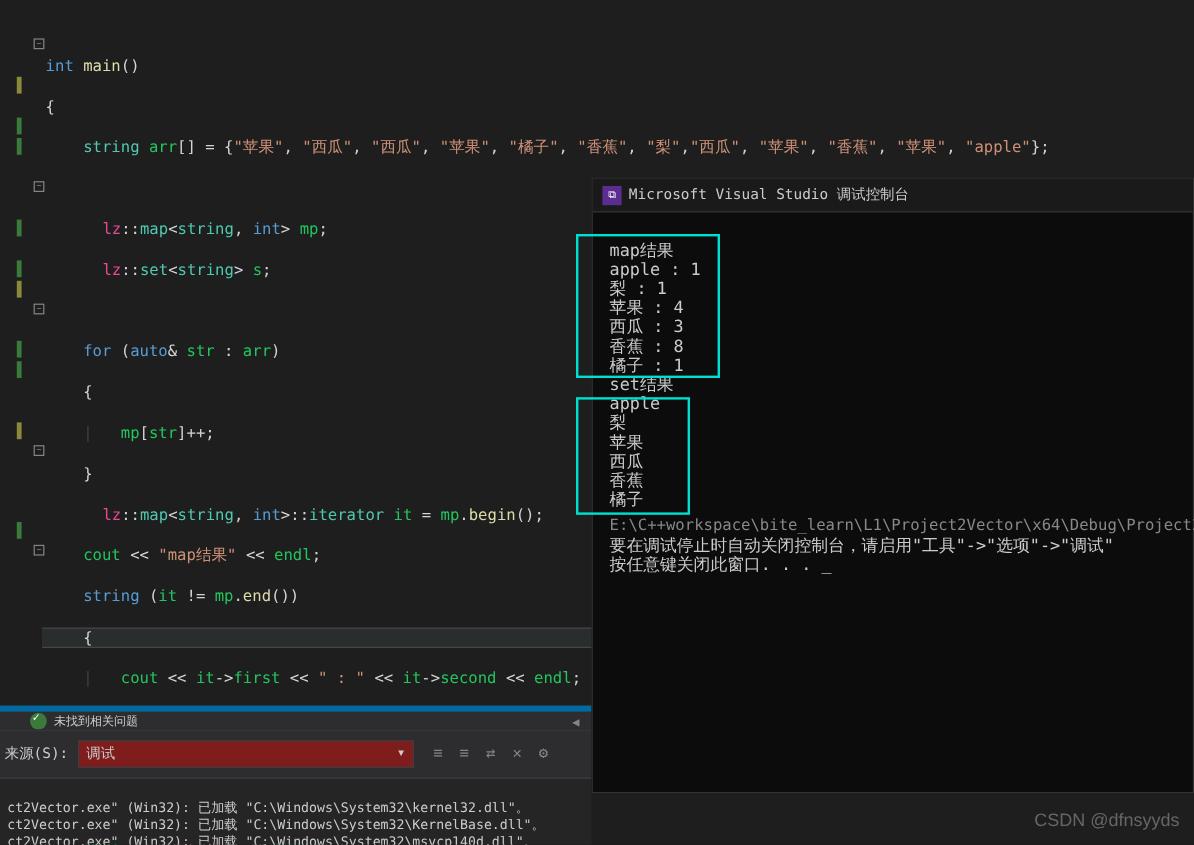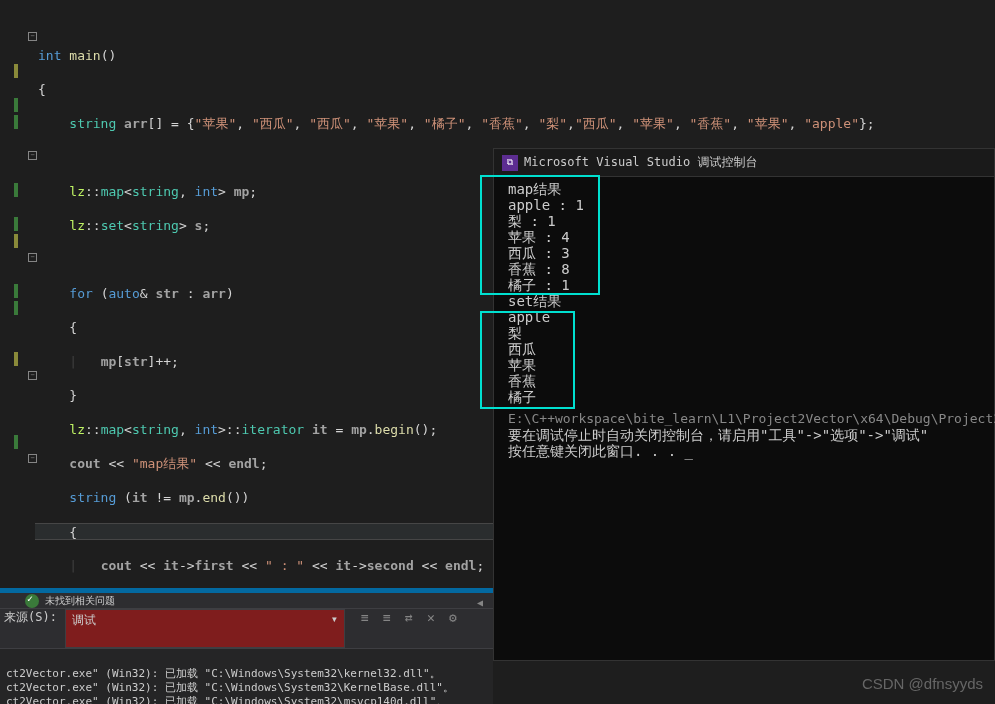--- a/index.html
+++ b/index.html
@@ -48,24 +48,24 @@
 .code-content {
   padding-left: 3px;
   padding-top: 30px;
   line-height: 17px;
   white-space: pre;
   flex: 1;
 }
 .cl { height: 17px; }
 .kw { color: #569cd6; }
 .type { color: #4ec9b0; }
-.ns { color: #bef264; }
+.ns { color: #ec4899; margin-left: 16px; }
 .str { color: #ce9178; }
 .punc { color: #d4d4d4; }
-.var { color: #a3a3a3; font-weight: bold; }
+.var { color: #22c55e; }
 .func { color: #dcdcaa; }
 .hl-line {
   background: #2a2d2e;
   border-top: 1px solid #464646;
   border-bottom: 1px solid #464646;
   margin-left: -3px;
   padding-left: 3px;
 }
 .guide { color: #404040; }
 
@@ -104,20 +104,21 @@
 .bottom-panel {
   position: absolute;
   top: 608px; left: 0;
   width: 493px; height: 96px;
   background: #252526;
   border-top: 1px solid #3e3e42;
 }
 .panel-toolbar {
   height: 40px;
   display: flex;
+  align-items: center;
   padding: 0 4px;
   gap: 8px;
   border-bottom: 1px solid #3e3e42;
   background: #2d2d30;
 }
 .panel-label { color: #cccccc; font-size: 12px; }
 .panel-dropdown {
   background: #7f1d1d;
   border: 1px solid #3e3e42;
   color: #cccccc;
@@ -171,20 +172,21 @@
   color: #fff;
   font-size: 9px;
 }
 .console-body {
   padding: 4px 0 0 0;
   font-family: "SimSun", monospace;
   font-size: 14px;
   color: #cccccc;
   line-height: 16px;
   position: relative;
+  margin-top: 20px;
 }
 .box-highlight {
   border: 2px solid #00e0d0;
   position: absolute;
 }
 .box1 { top: -2px; left: -14px; width: 120px; height: 120px; }
 .box2 { top: 134px; left: -14px; width: 95px; height: 98px; }
 .console-line { padding-left: 0; }
 .path-line { color: #888; font-size: 13px; }
 
@@ -290,22 +292,22 @@
     <div class="console-line">map结果</div>
     <div class="console-line">apple : 1</div>
     <div class="console-line">梨 : 1</div>
     <div class="console-line">苹果 : 4</div>
     <div class="console-line">西瓜 : 3</div>
     <div class="console-line">香蕉 : 8</div>
     <div class="console-line">橘子 : 1</div>
     <div class="console-line">set结果</div>
     <div class="console-line">apple</div>
     <div class="console-line">梨</div>
+    <div class="console-line">苹果</div>
     <div class="console-line">西瓜</div>
-    <div class="console-line">苹果</div>
     <div class="console-line">香蕉</div>
     <div class="console-line">橘子</div>
     <div style="height:6px"></div>
     <div class="console-line path-line">E:\C++workspace\bite_learn\L1\Project2Vector\x64\Debug\Project2</div>
     <div class="console-line">要在调试停止时自动关闭控制台，请启用"工具"-&gt;"选项"-&gt;"调试"</div>
     <div class="console-line">按任意键关闭此窗口. . . _</div>
   </div>
 </div>
 
 <div class="watermark">CSDN @dfnsyyds</div>

